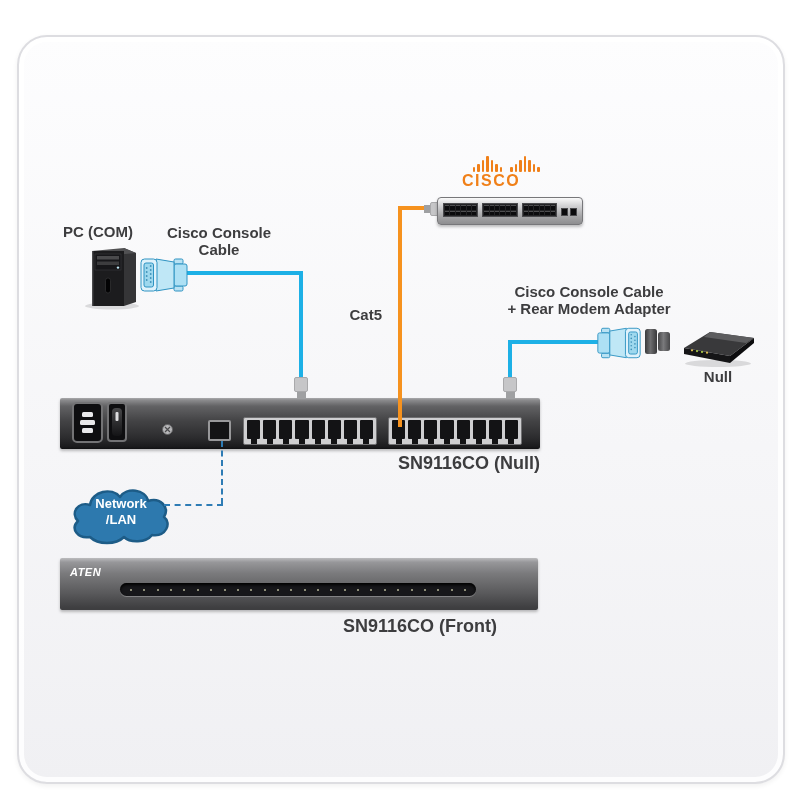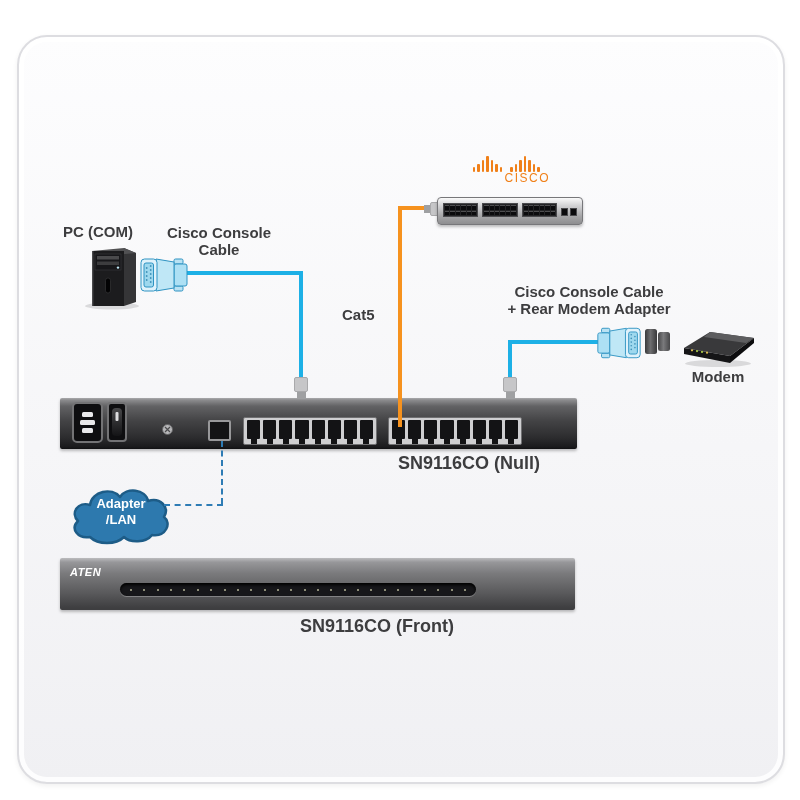--- a/index.html
+++ b/index.html
@@ -7,27 +7,27 @@
            font-family:"Liberation Sans","DejaVu Sans",sans-serif; }
   .card { position:absolute; left:17px; top:35px; width:764px; height:745px;
           border-radius:30px; border:2px solid #dddde1;
           background:linear-gradient(180deg,#fdfdfe 0%,#f6f6f8 55%,#f0f0f3 100%);
           box-shadow:inset 0 0 0 5px rgba(255,255,255,.85), 0 2px 5px rgba(0,0,0,.06); }
 
   .lbl { position:absolute; color:#3d3d3f; font-size:15px; font-weight:600; line-height:1.15; z-index:8; }
   #lbl-pc       { left:46px;  top:223px; width:104px; text-align:center; }
   #lbl-console  { left:158px; top:224px; width:122px; text-align:center; }
   #lbl-switch   { left:428px; top:225px; width:156px; text-align:center; }
-  #lbl-cat5     { left:342px; top:306px; width:64px;  }
+  #lbl-cat5     { left:318px; top:306px; width:64px;  text-align:right; }
   #lbl-modemlink{ left:487px; top:283px; width:204px; text-align:center; }
   #lbl-modem    { left:676px; top:368px; width:84px;  text-align:center; }
   #lbl-rear     { left:300px; top:453px; width:240px; text-align:right; font-size:18px; }
-  #lbl-front    { left:300px; top:616px; width:240px; text-align:left; font-size:18px; }
-  #lbl-cisco    { left:462px; top:172px; width:88px;  text-align:right; font-size:12px;
-                  font-weight:400; letter-spacing:1.5px; }
+  #lbl-front    { left:300px; top:616px; width:240px; text-align:center; font-size:18px; }
+  #lbl-cisco    { left:462px; top:172px; width:88px;  text-align:left; font-size:16px;
+                  font-weight:700; letter-spacing:1.5px; }
 
   
   #cisco-bars { position:absolute; left:471px; top:154px; width:70px; height:18px; z-index:8;
                 display:flex; align-items:flex-end; justify-content:center; gap:2px; }
   .cbar { width:2.5px; border-radius:1px; }
   .cbar-gap { width:4px; }
 
   
   .cable { position:absolute; z-index:5; }
   #c1h  { left:186px; top:271px; width:117px; height:4px; }
@@ -58,21 +58,21 @@
   .sw-strip { position:absolute; left:5px; right:5px; top:5px; height:14px; display:flex; gap:4px; }
   .sw-g { flex:1; background:#232325; border:1px solid #4a4a4d; padding:1px; display:grid;
           grid-template-columns:repeat(6,1fr); grid-auto-rows:1fr; gap:1px; }
   .sw-cell { background:#0b0b0d; min-width:0; box-shadow:inset 0 1px 0 rgba(255,255,255,.28); }
   .sw-extra { width:16px; display:flex; gap:2px; align-items:flex-end; padding-bottom:1px; }
   .sw-xc { width:6px; height:6px; background:#0b0b0d; border:1px solid #4a4a4d; }
 
   
   .panel { position:absolute; left:60px; border-radius:2px; z-index:4;
            background:linear-gradient(180deg,#aaaaac 0%,#8c8c8e 4%,#626264 16%,#434345 45%,#2c2c2e 78%,#1a1a1c 96%,#101012 100%);
-           box-shadow:0 2px 3px rgba(0,0,0,.25);padding-left:37px; }
+           box-shadow:0 2px 3px rgba(0,0,0,.25); }
   #rear  { top:398px; width:480px; height:51px; }
   #front { top:558px; width:478px; height:52px;
            background:linear-gradient(180deg,#bcbcbe 0%,#97979a 8%,#7a7a7c 30%,#59595b 68%,#3e3e40 96%); }
 
   
   .inlet { position:absolute; left:12px; top:4px; width:31px; height:41px; box-sizing:border-box;
            background:#0e0e10; border:2px solid #737375; border-radius:5px;
            display:flex; flex-direction:column; justify-content:center; align-items:center; gap:3px; }
   .inlet span { width:15px; height:5px; background:#e8e8ea; border-radius:1.5px; }
   .inlet span:first-child, .inlet span:last-child { width:11px; }
@@ -142,21 +142,21 @@
       <span class="cbar" style="height: 16px; background: rgb(240, 128, 25);"></span>
       <span class="cbar" style="height: 12px; background: rgb(240, 128, 25);"></span>
       <span class="cbar" style="height: 8px; background: rgb(240, 128, 25);"></span>
       <span class="cbar" style="height: 5px; background: rgb(240, 128, 25);"></span>
     </div>
   <div class="lbl" id="lbl-cat5">Cat5</div>
   <div class="lbl" id="lbl-modemlink">
     <span style="display:block">Cisco Console Cable</span>
     <span style="display:block">+ Rear Modem Adapter</span>
   </div>
-  <div class="lbl" id="lbl-modem">Modem</div>
+  <div class="lbl" id="lbl-modem">Null</div>
   <div class="lbl" id="lbl-rear">SN9116CO (Null)</div>
   <div class="lbl" id="lbl-front">SN9116CO (Front)</div>
 
   <div class="cable cab-serial" id="c1h" style="background: rgb(29, 176, 230);"></div>
   <div class="cable cab-serial" id="c1v" style="background: rgb(29, 176, 230);"></div>
   <div class="cable cab-serial" id="c2h" style="background: rgb(29, 176, 230);"></div>
   <div class="cable cab-serial" id="c2v" style="background: rgb(29, 176, 230);"></div>
   <div class="cable cab-cat5" id="cath" style="background: rgb(246, 146, 30);"></div>
   <div class="cable cab-cat5" id="catv" style="background: rgb(246, 146, 30);"></div>
   <div class="dash" id="dashv" style="border-color: rgb(46, 124, 181);"></div>
@@ -330,21 +330,21 @@
         <div class="rj-port"></div>
         <div class="rj-port"></div>
         <div class="rj-port"></div>
       </div>
   </div>
 
   <svg id="cloud" class="svgdev" viewBox="0 0 106 68">
     <path id="cloud-path" stroke-width="2.5" stroke-linejoin="round" d="M 22 56 C 10 58, 2 48, 10 40 C 2 32, 10 20, 22 24 C 24 10, 44 6, 52 16 C 58 6, 78 8, 80 20 C 92 16, 102 26, 96 36 C 104 42, 98 56, 84 54 C 78 62, 62 62, 56 56 C 48 64, 30 64, 22 56 Z" fill="#2d79ae" stroke="#1d5c87"></path>
   </svg>
   <div id="cloudtxt">
-    <span style="display:block">Adapter</span>
+    <span style="display:block">Network</span>
     <span style="display:block">/LAN</span>
   </div>
 
   <div class="panel" id="front">
     <div class="aten">ATEN</div>
     <div id="ledstrip">
         <span class="led"></span>
         <span class="led"></span>
         <span class="led"></span>
         <span class="led"></span>

